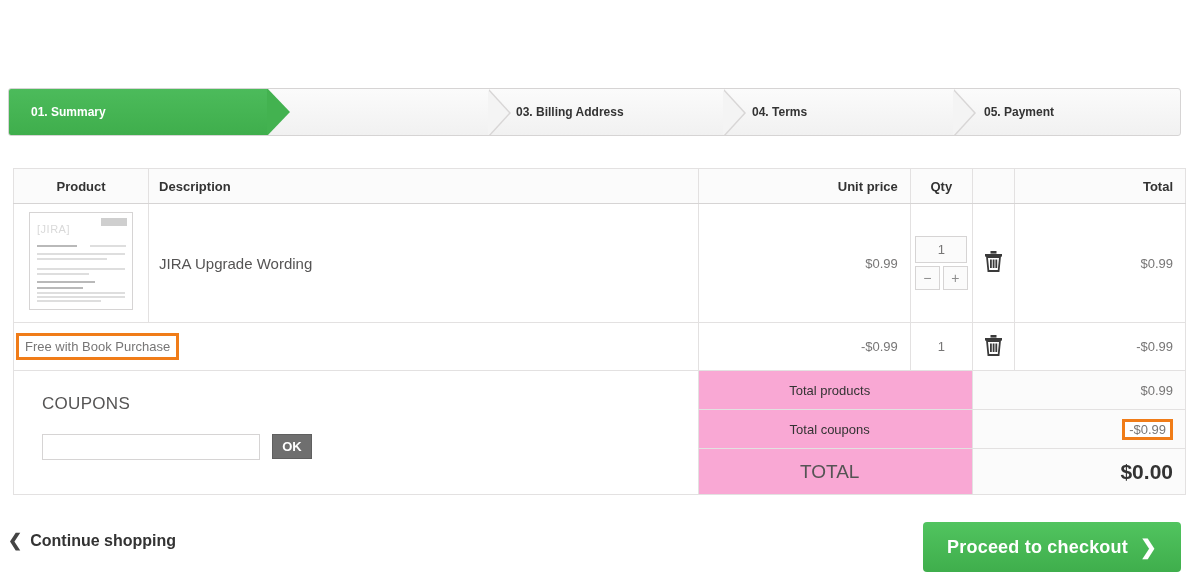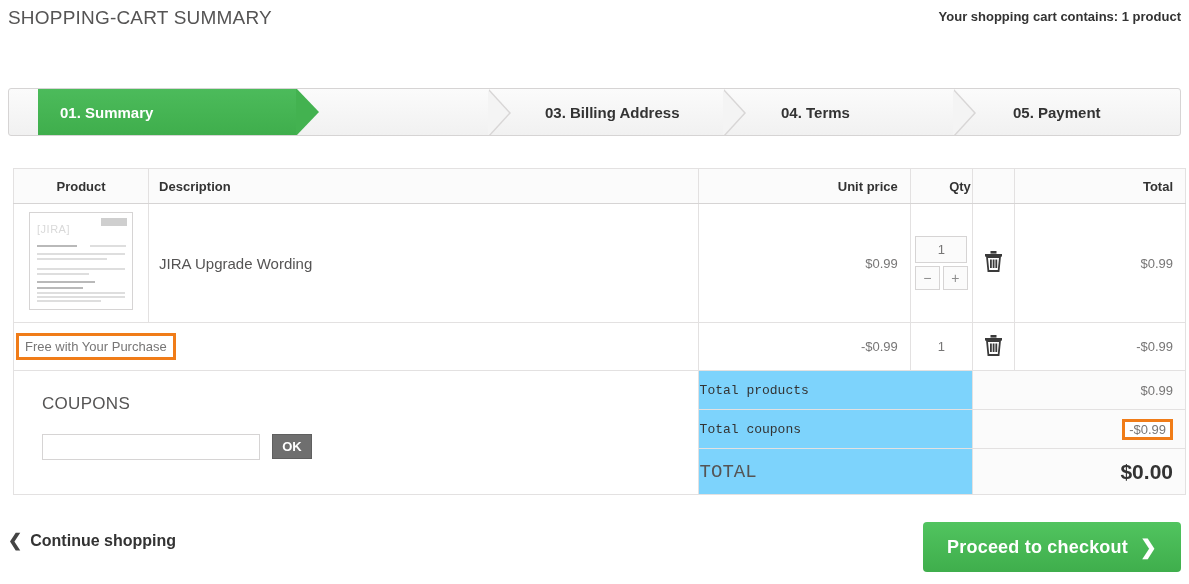--- a/index.html
+++ b/index.html
@@ -32,23 +32,22 @@
     position: absolute; left: 8px; top: 88px;
     width: 1173px; height: 48px;
     border: 1px solid #d6d4d4;
     border-radius: 3px;
     background: linear-gradient(to bottom,#fbfbfb 0%, #f1f1f1 100%);
     overflow: hidden;
   }
   .step {
     position: absolute; top: 0; height: 46px;
     display: flex; align-items: center;
-    font-size: 15px; font-weight: bold; color: #333333;
+    font-size: 12px; font-weight: bold; color: #333333;
     white-space: nowrap;
-    margin-left: 29px;
   }
   .step .step-label { padding-left: 0; }
   .step.done {
     left: 0; width: 258px;
     background: linear-gradient(to bottom,#4cbb5b 0%, #3fae4c 100%);
     color: #ffffff;
     padding-left: 22px;
   }
   .step.done:after {
     content:""; position: absolute; right: -23px; top: -1px;
@@ -89,21 +88,21 @@
     background: #fbfbfb;
     height: 35px;
     font-size: 13px;
     color: #333333;
     font-weight: bold;
     border-bottom: 1px solid #d6d4d4;
   }
   .th-product { width: 135px; text-align: center; }
   .th-desc    { width: 549px; text-align: left; padding-left: 10px; }
   .th-price   { width: 212px; text-align: right; padding-right: 12px; }
-  .th-qty     { width: 62px;  text-align: right; }
+  .th-qty     { width: 62px;  text-align: center; }
   .th-del     { width: 42px;  }
   .th-total   { width: 171px; text-align: right; padding-right: 12px; }
 
   .product-thumb-cell { text-align: center; padding: 8px 0; }
   .thumb {
     display:inline-block; width: 104px; height: 98px;
     border: 1px solid #d6d4d4; background: #ffffff;
     position: relative; overflow: hidden;
   }
   .thumb-logo {
@@ -158,23 +157,23 @@
     background:#ffffff; outline:none;
   }
   .coupon-ok {
     margin-left: 12px; width: 40px; height: 25px;
     background: #6f6f6f; color:#ffffff; border: 1px solid #5f5f5f;
     font-size: 13px; font-weight: bold;
     display:flex; align-items:center; justify-content:center;
   }
 
   .tot-label {
-    text-align: left; padding-right: 12px;
+    text-align: center; padding-right: 12px;
     font-size: 13px; font-weight: bold; color: #333333;
-    background:#7dd3fc; height: 39px; font-family: Liberation Mono, monospace;
+    background:#f9a8d4; height: 39px;
   }
   .tot-value {
     text-align: right; padding-right: 12px;
     font-size: 13px; color: #777676; background:#fbfbfb;
   }
   .grand .tot-label { font-size: 19px; font-weight: normal; color: #555454; height: 46px; }
   .grand .tot-value { font-size: 21px; font-weight: bold; color: #333333; }
   .hl-box {
     display:inline-block; border: 3px solid #f07c18;
     padding: 0px 4px; background:#ffffff; color:#777676;
@@ -196,24 +195,20 @@
     color:#ffffff; font-size: 18px; font-weight: bold;
     letter-spacing: .2px;
   }
   .checkout-btn .chev-right { margin-left: 12px; font-size: 20px; }
 </style>
 </head>
 <body>
 
 <div class="page">
 
-  <div class="header-row">
-    <div class="page-title">SHOPPING-CART SUMMARY</div>
-    <div class="cart-count">Your shopping cart contains: 1 product</div>
-  </div>
 
   <div class="steps">
     <div class="step done" style="left:0;width:258px;">
       <span class="step-label">01. Summary</span>
     </div>
     <div class="step-sep" style="left:480px;"></div>
     <div class="step-sep" style="left:715px;"></div>
     <div class="step" style="left:507px;">
       <span class="step-label">03. Billing Address</span>
     </div>
@@ -274,21 +269,21 @@
             <rect x="6" y="9.5" width="1.8" height="8.5" fill="#3a3a3a"></rect>
             <rect x="8.7" y="9.5" width="1.8" height="8.5" fill="#3a3a3a"></rect>
             <rect x="11.4" y="9.5" width="1.8" height="8.5" fill="#3a3a3a"></rect>
           </svg>
         </td>
         <td class="total-cell">$0.99</td>
       </tr>
 
       <tr class="coupon-row">
         <td class="coupon-name-cell" colspan="2">
-          <span class="coupon-tag">Free with Your Purchase</span>
+          <span class="coupon-tag">Free with Book Purchase</span>
         </td>
         <td class="price-cell">-$0.99</td>
         <td class="qty-cell" style="text-align:center;font-size:13px;color:#777676;">1</td>
         <td class="del-cell">
           <svg width="19" height="22" viewBox="0 0 19 22">
             <rect x="1" y="4" width="17" height="2.6" fill="#3a3a3a"></rect>
             <rect x="6.5" y="1" width="6" height="2.6" fill="#3a3a3a"></rect>
             <path d="M3 7 L16 7 L14.6 21 L4.4 21 Z" fill="none" stroke="#3a3a3a" stroke-width="1.8"></path>
             <rect x="6" y="9.5" width="1.8" height="8.5" fill="#3a3a3a"></rect>
             <rect x="8.7" y="9.5" width="1.8" height="8.5" fill="#3a3a3a"></rect>

